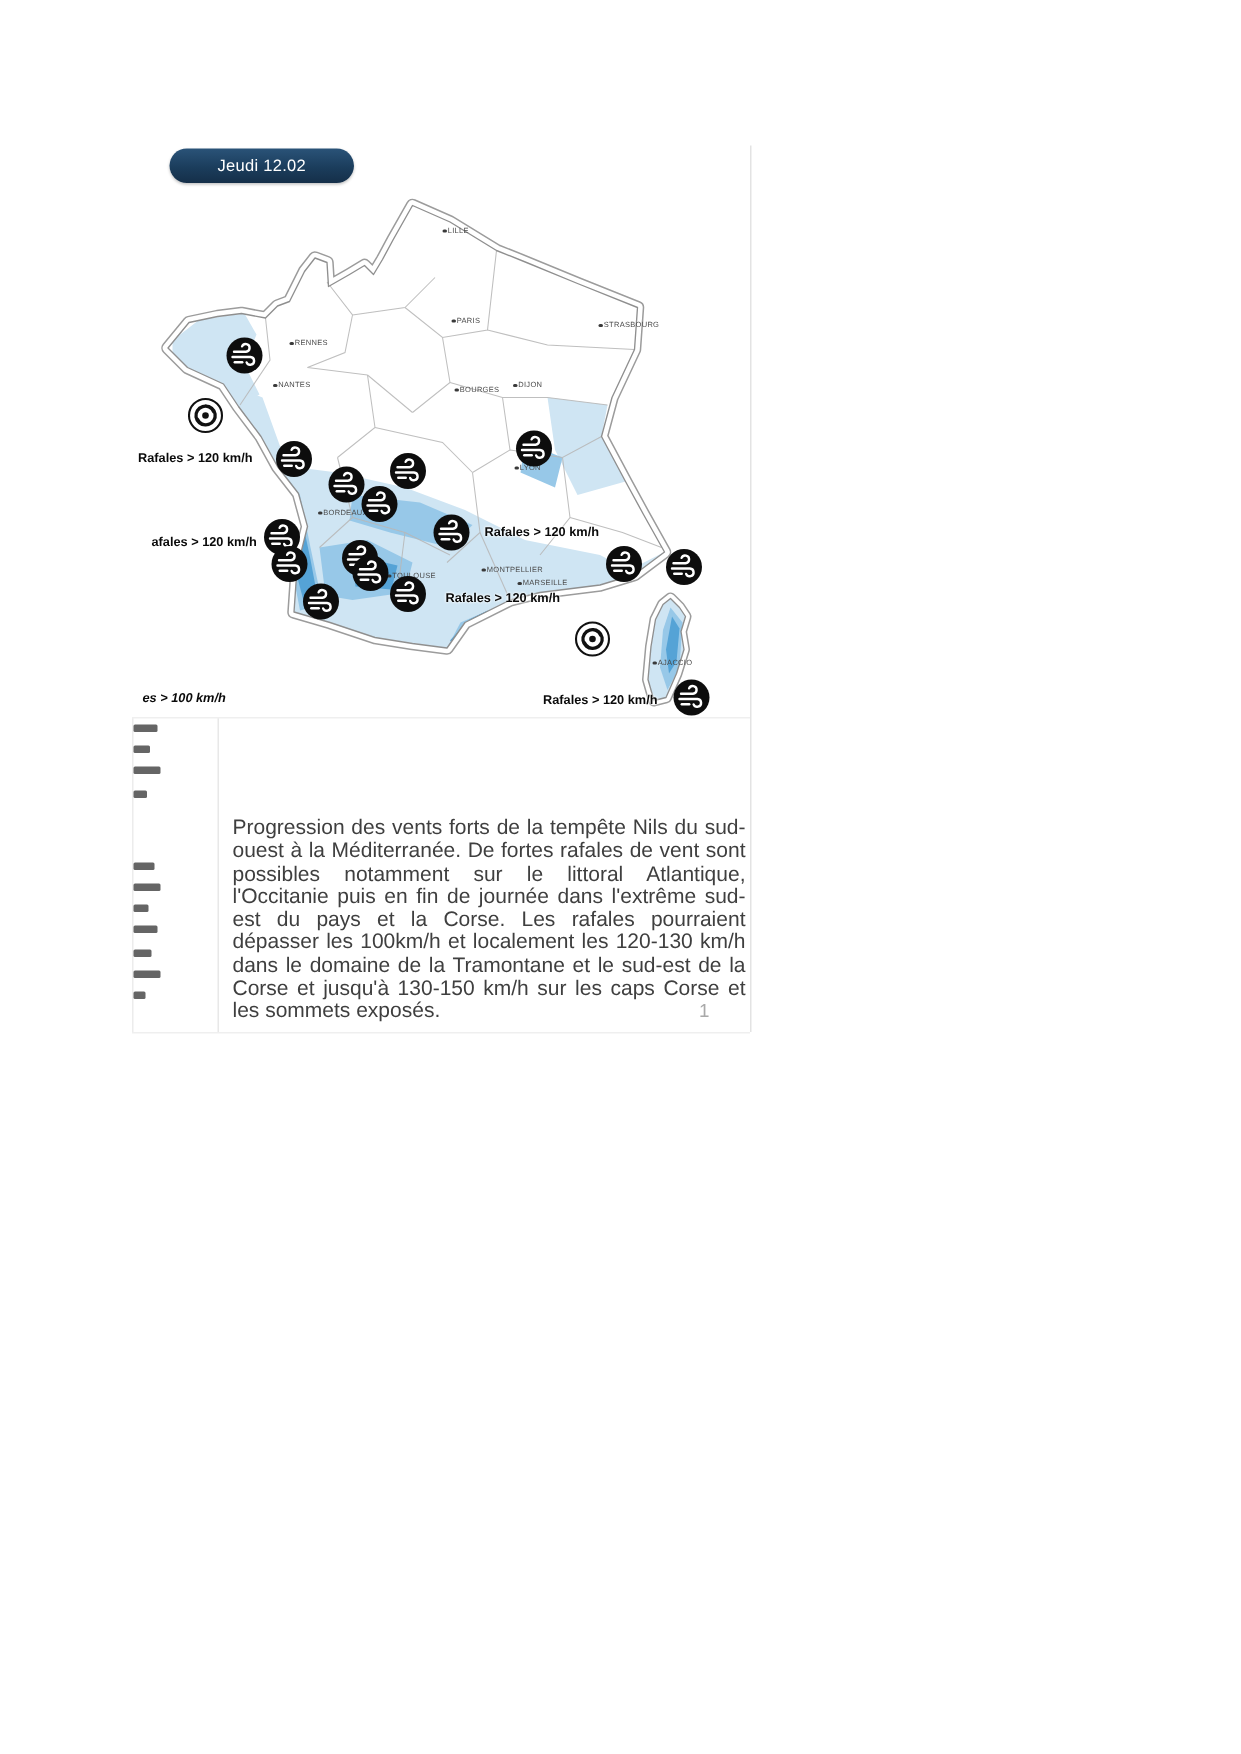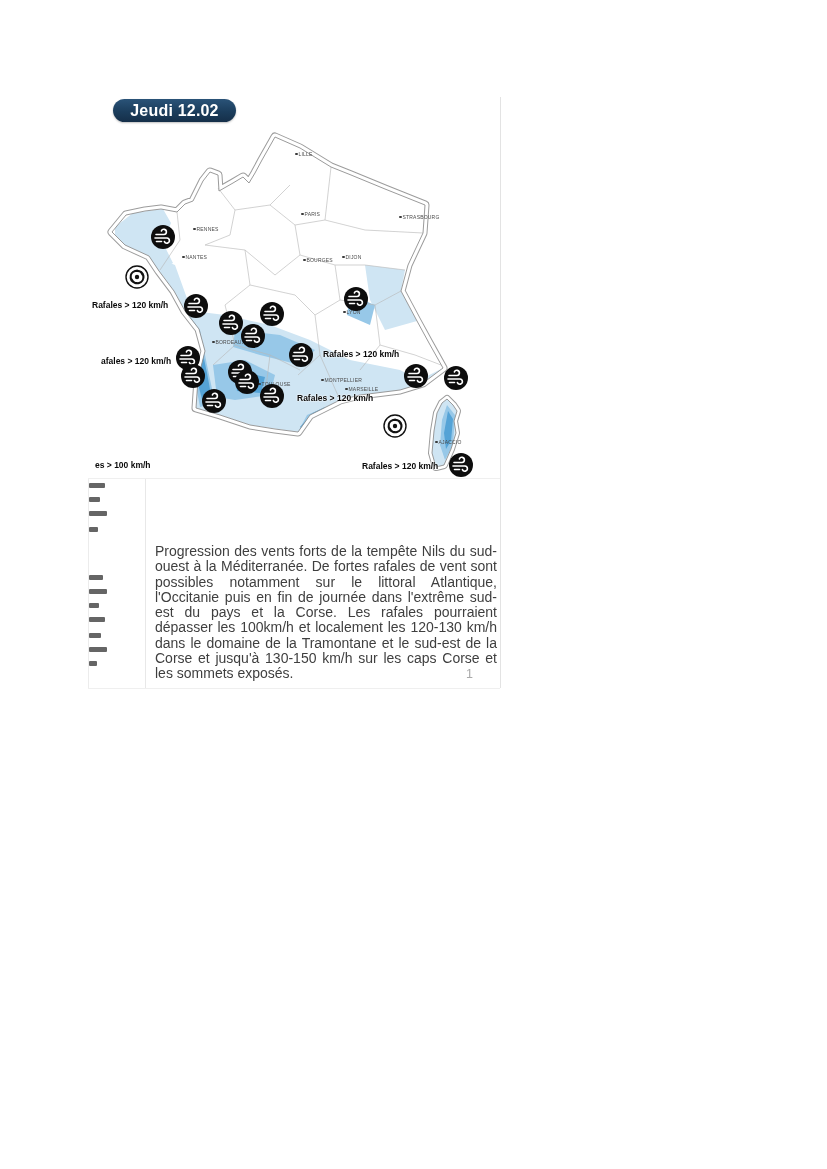--- a/index.html
+++ b/index.html
@@ -16,21 +16,21 @@
   .hline-top{left:88px;top:478px;width:412px;}
   .hline-bottom{left:88px;top:688px;width:412px;}
 
   
   .badge{
     position:absolute;left:113px;top:99px;width:123px;height:23px;
     background:linear-gradient(180deg,#2a5378 0%,#1b3d5c 55%,#152f49 100%);
     border-radius:12px;display:flex;align-items:center;justify-content:center;
     box-shadow:0 1px 2px rgba(0,0,0,.25);
   }
-  .badge span{color:#ffffff;font-weight:bold;font-size:16px;letter-spacing:.2px;text-align:center;}
+  .badge span{color:#ffffff;font-weight:normal;font-size:11px;letter-spacing:.2px;text-align:center;}
 
   
   .map{position:absolute;left:85px;top:115px;width:420px;height:365px;}
   .map svg.base{position:absolute;left:0;top:0;}
   .overlay{position:absolute;left:0;top:0;width:100%;height:100%;}
   .map-label{
     position:absolute;font-weight:bold;font-size:8.5px;color:#0a0a0a;white-space:nowrap;
     text-shadow:0 0 2px #fff,0 0 2px #fff;
   }
   .city{position:absolute;display:flex;align-items:center;gap:1px;}
@@ -189,21 +189,21 @@
           <span class="cname">MARSEILLE</span>
         </div>
         <div class="city" style="left: 350px; top: 324px;">
           <span class="dot"></span>
           <span class="cname">AJACCIO</span>
         </div>
         <div class="map-label" style="left: 7px; top: 185px;">Rafales &gt; 120 km/h</div>
         <div class="map-label" style="left: 16px; top: 241px;">afales &gt; 120 km/h</div>
         <div class="map-label" style="left: 238px; top: 234px;">Rafales &gt; 120 km/h</div>
         <div class="map-label" style="left: 212px; top: 278px;">Rafales &gt; 120 km/h</div>
-        <div class="map-label" style="left: 10px; top: 345px;">es &gt; 100 km/h</div>
+        <div class="map-label" style="left: 10px; top: 345px; font-style: italic;">es &gt; 100 km/h</div>
         <div class="map-label" style="left: 277px; top: 346px;">Rafales &gt; 120 km/h</div>
         <div class="marker" style="left: 65px; top: 109px;"><svg width="26" height="26" viewBox="0 0 26 26">
             <circle cx="13" cy="13" r="12" fill="#0d0d0d"></circle>
             <g fill="none" stroke="#fff" stroke-width="1.6" stroke-linecap="round">
               <path d="M6 10.5 h8 a2.6 2.6 0 1 0 -2.6 -3.6"></path>
               <path d="M5 14 h12 a2.6 2.6 0 1 1 -2.6 3.6"></path>
               <path d="M6.5 17.5 h5"></path>
             </g>
           </svg></div>
         <div class="marker" style="left: 40px; top: 150px;"><svg width="24" height="24" viewBox="0 0 24 24">

